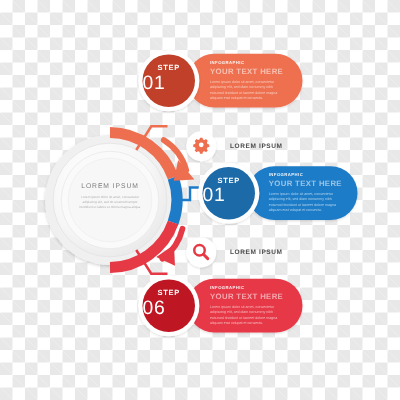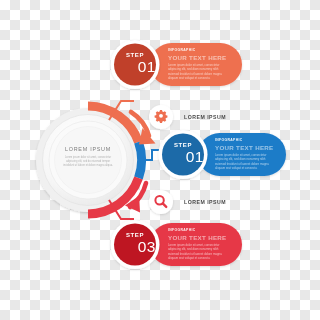--- a/index.html
+++ b/index.html
@@ -15,21 +15,21 @@
   }
   #stage{position:relative;width:320px;height:320px;}
   #art{position:absolute;left:0;top:0;width:320px;height:320px;}
   .txt{position:absolute;color:#fff;pointer-events:none;}
 
   .kicker{font-size:3.4px;letter-spacing:.35px;font-weight:bold;opacity:.92;}
   .head{font-size:6.2px;letter-spacing:.3px;opacity:.55;font-weight:bold;}
   .body{font-size:2.9px;line-height:1.5;opacity:.62;width:62px;}
 
   .steplabel{font-size:6px;letter-spacing:.6px;font-weight:bold;text-align:center;width:100%;}
-  .stepnum{font-size:15.5px;font-weight:normal;text-align:right;width:100%;letter-spacing:.5px;}
+  .stepnum{font-size:15.5px;font-weight:normal;text-align:left;width:100%;letter-spacing:.5px;}
 
   .iconcap{position:absolute;font-size:5.2px;letter-spacing:.5px;color:#4a4a4a;font-weight:bold;}
   .centerhead{position:absolute;font-size:5.4px;letter-spacing:.75px;color:#7d7d7d;
                text-align:center;width:80px;font-weight:normal;}
   .centerbody{position:absolute;font-size:2.6px;line-height:1.5;color:#b3b3b3;
               text-align:center;width:54px;}
 </style>
 </head>
 <body>
 
@@ -133,21 +133,21 @@
   <div class="txt" style="left:162px;top:142px;width:42px;">
     <div class="steplabel">STEP</div>
     <div class="stepnum">01</div>
   </div>
   <div class="txt kicker" style="left:215px;top:138px;">INFOGRAPHIC</div>
   <div class="txt head" style="left:215px;top:144px;">YOUR TEXT HERE</div>
   <div class="txt body" style="left:215px;top:153px;">Lorem ipsum dolor sit amet, consectetur adipiscing elit, sed diam nonummy nibh euismod tincidunt ut laoreet dolore magna aliquam erat volupat et consectu.</div>
 
   <div class="txt" style="left:114px;top:232px;width:42px;">
     <div class="steplabel">STEP</div>
-    <div class="stepnum">03</div>
+    <div class="stepnum">06</div>
   </div>
   <div class="txt kicker" style="left:168px;top:228px;">INFOGRAPHIC</div>
   <div class="txt head" style="left:168px;top:234px;">YOUR TEXT HERE</div>
   <div class="txt body" style="left:168px;top:243px;">Lorem ipsum dolor sit amet, consectetur adipiscing elit, sed diam nonummy nibh euismod tincidunt ut laoreet dolore magna aliquam erat volupat et consectu.</div>
 
   <div class="iconcap" style="left:184px;top:114px;">LOREM IPSUM</div>
   <div class="iconcap" style="left:184px;top:199px;">LOREM IPSUM</div>
 
 </div>
 

